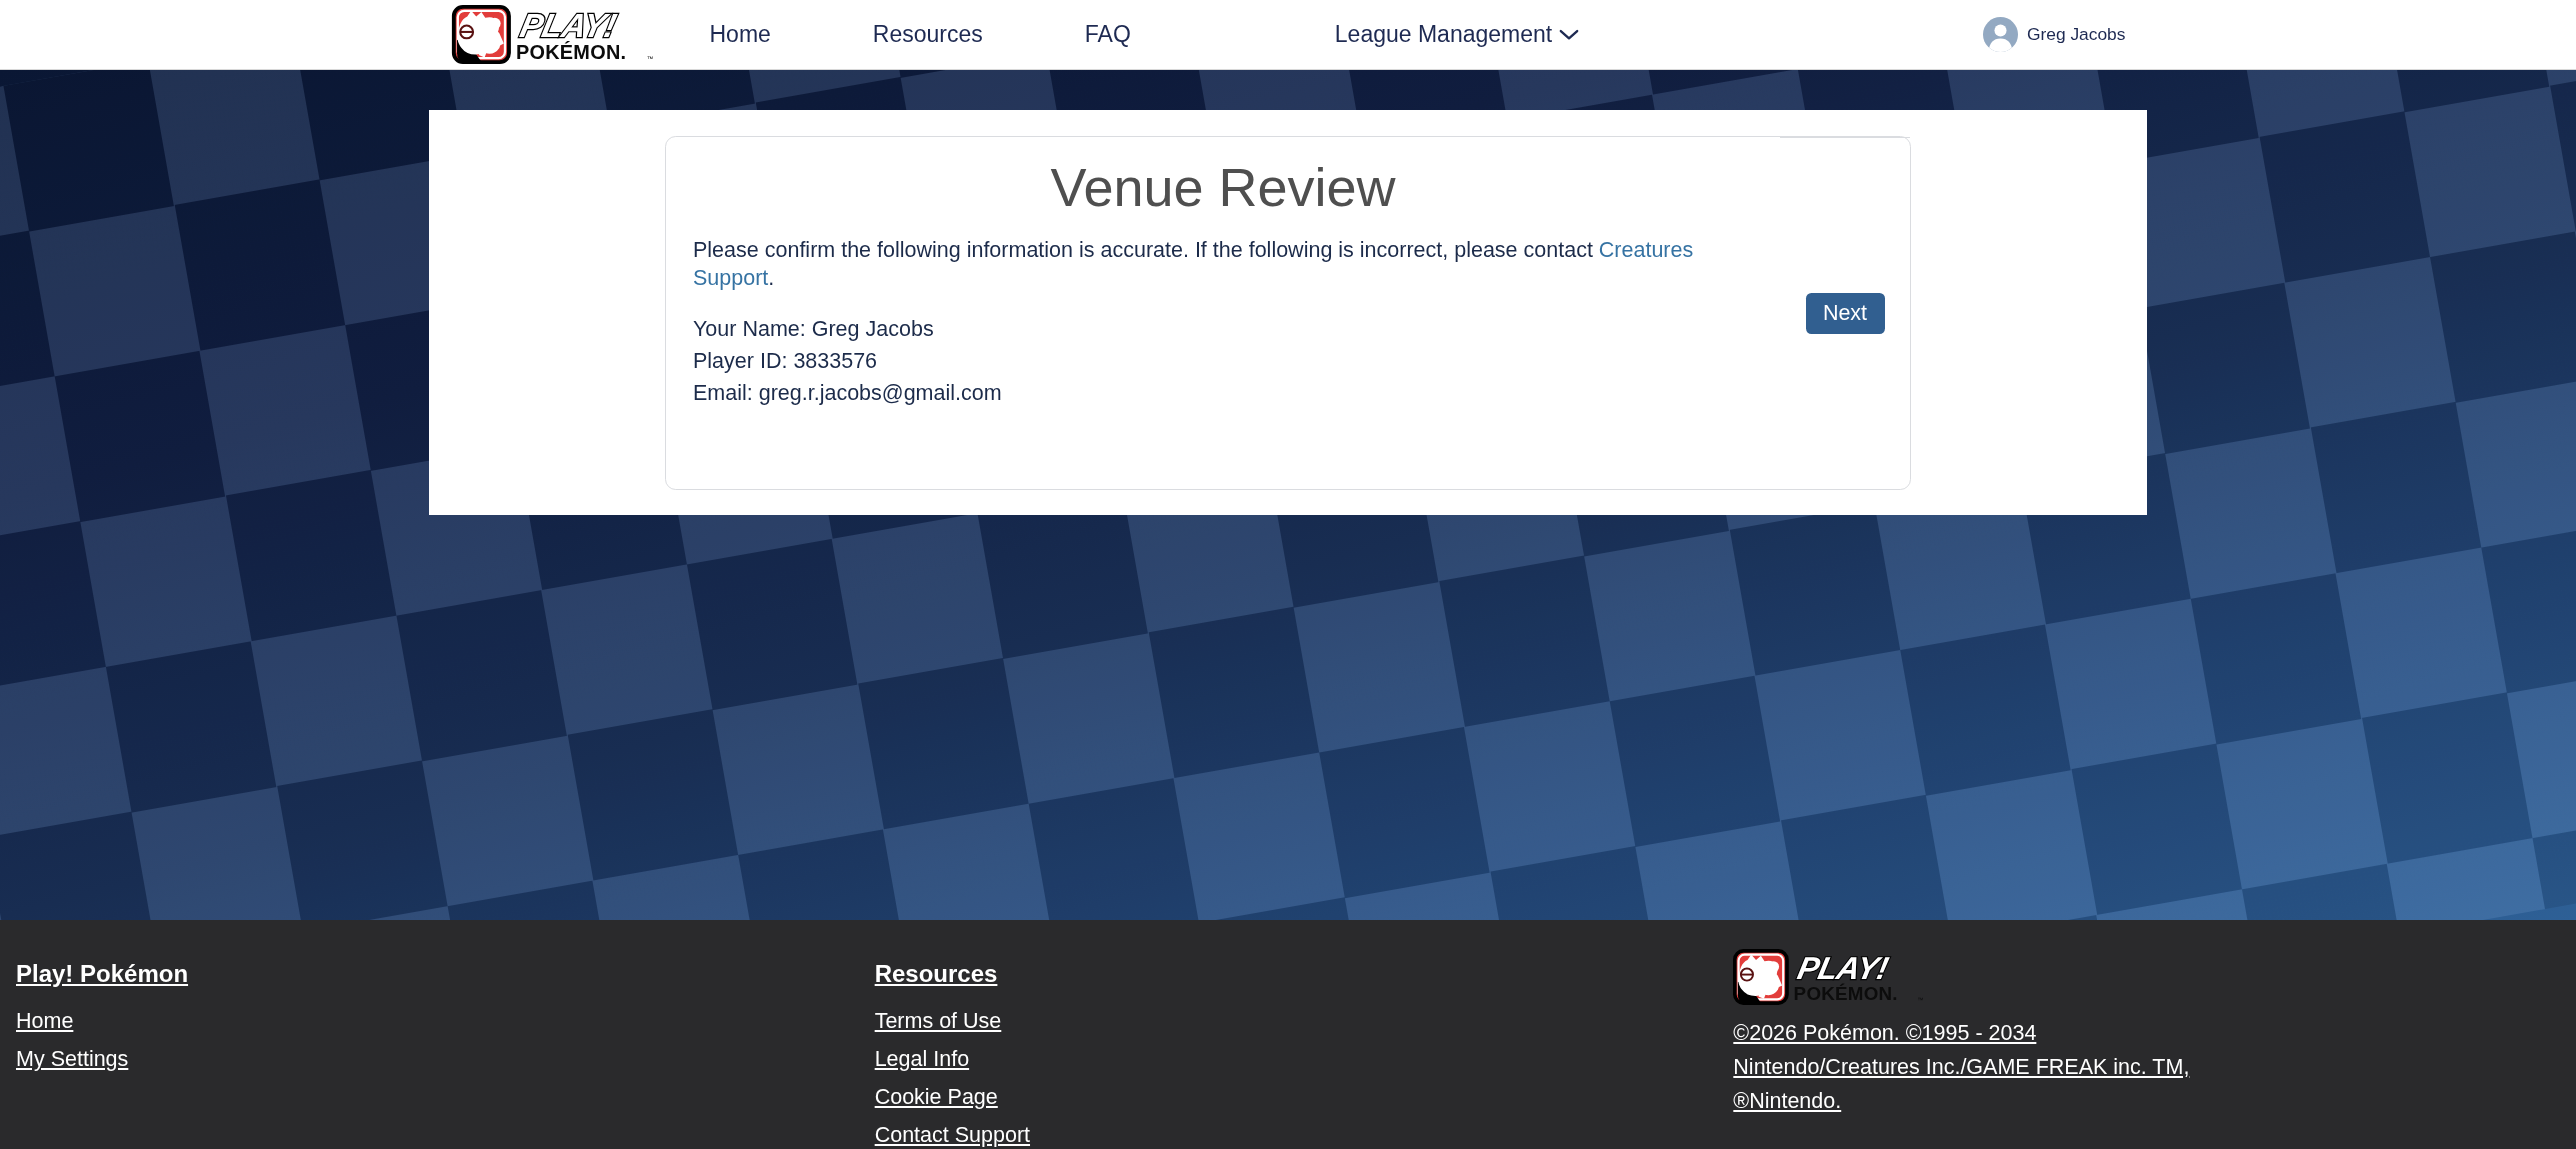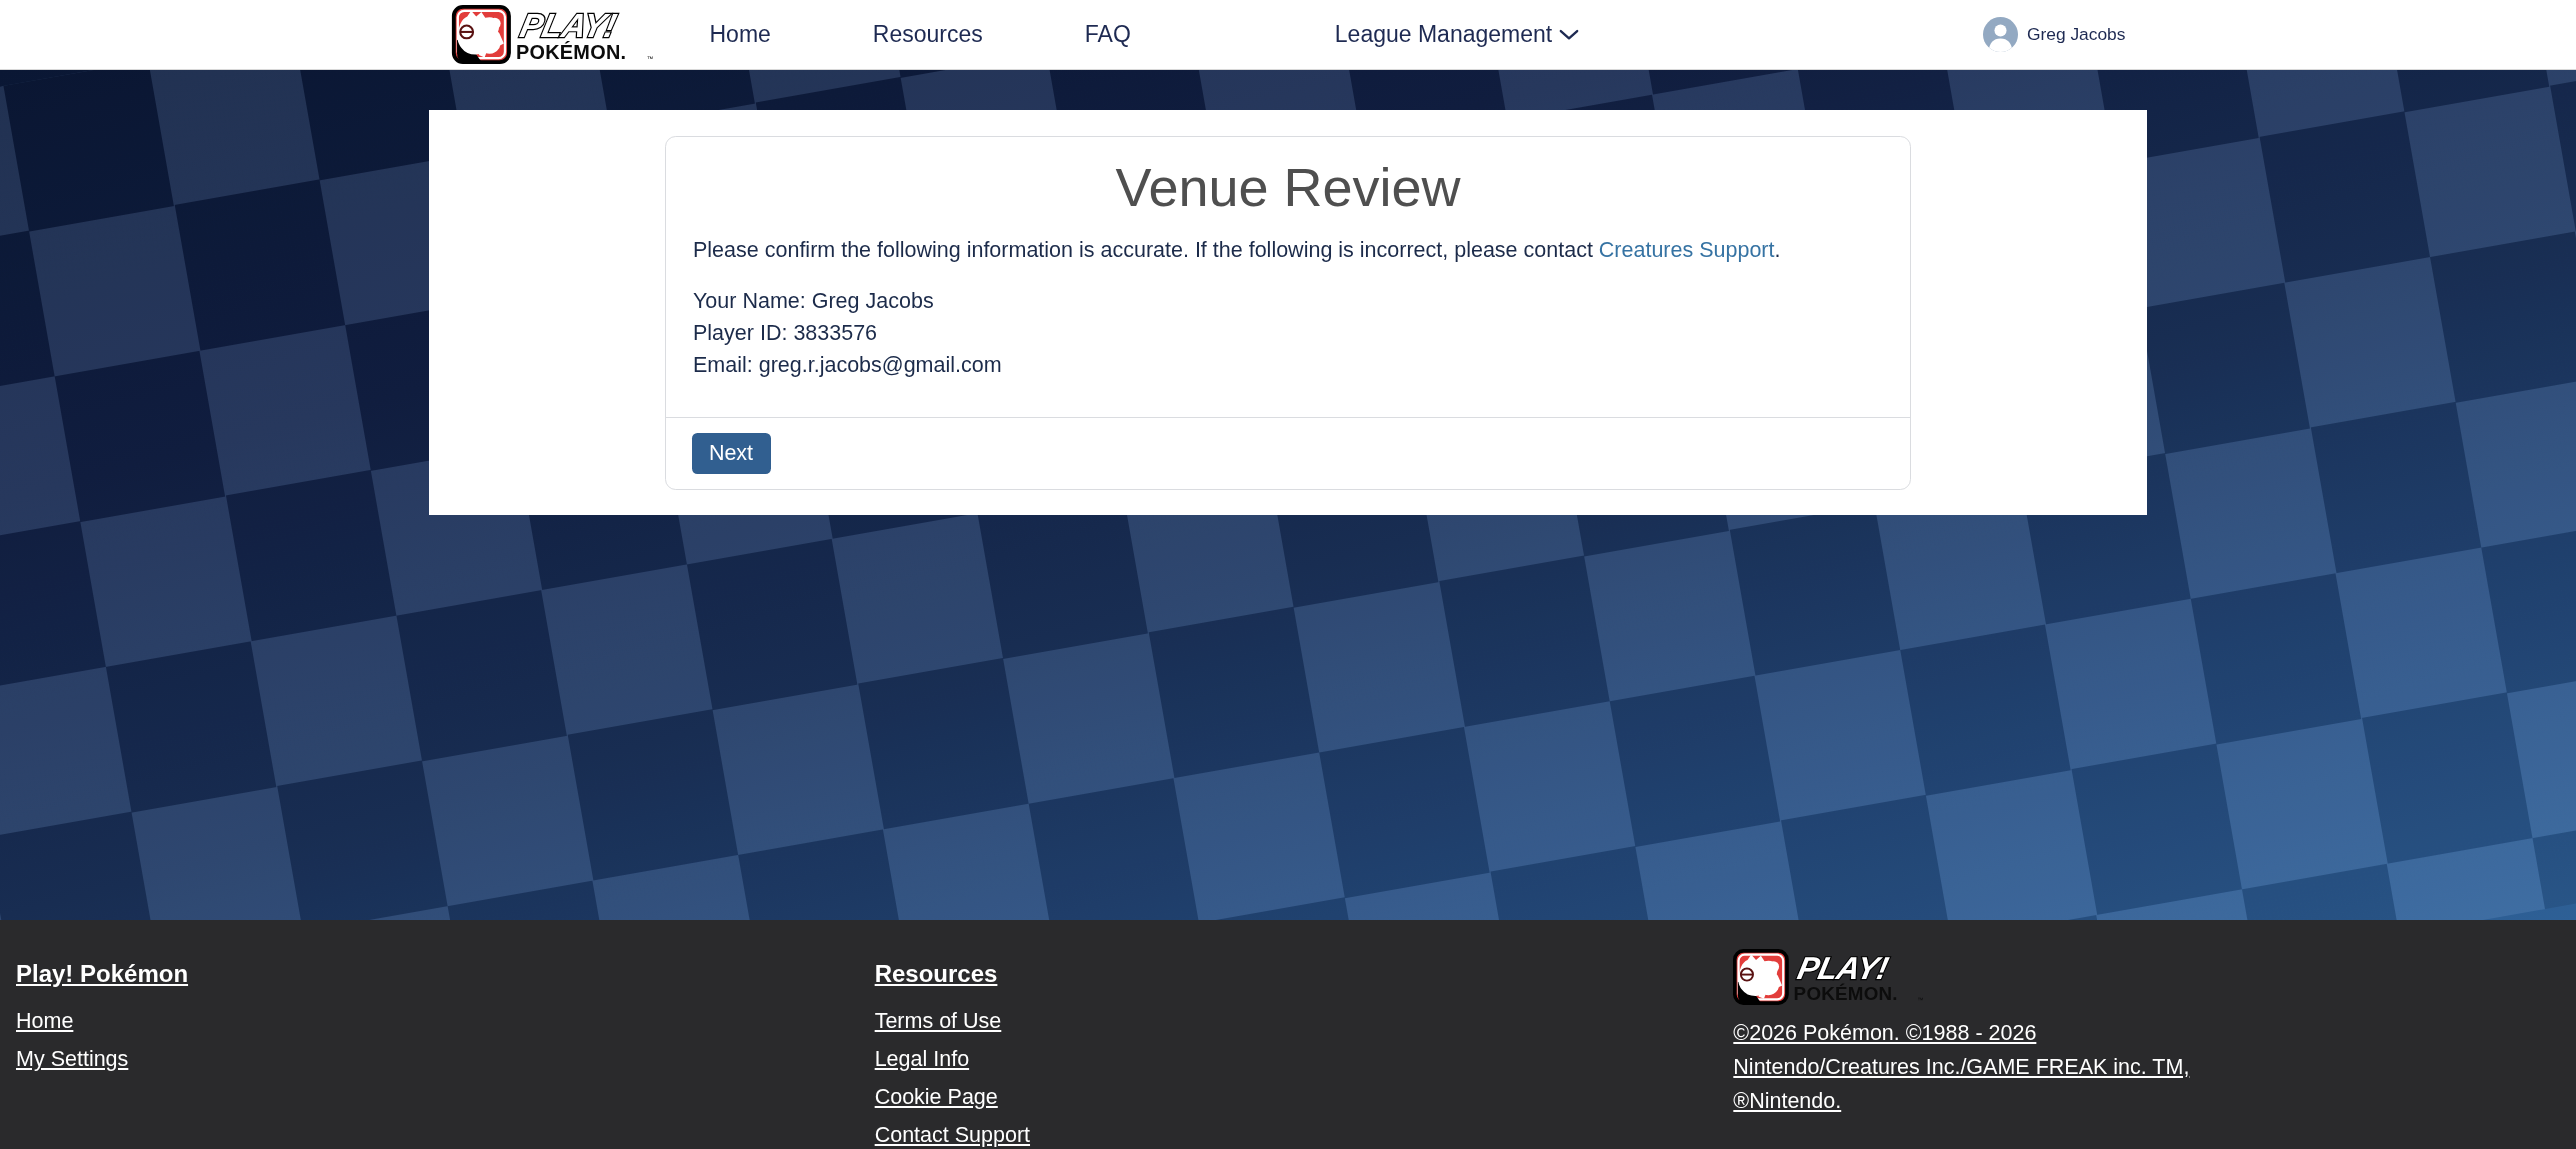--- a/index.html
+++ b/index.html
@@ -25,21 +25,21 @@
   .hero { position:relative; flex:1 1 auto; overflow:hidden;
           background:linear-gradient(165deg, #0a1734 0%, #111f42 28%, #1a3158 55%, #24497a 78%, #2e6096 100%); }
   .hero::before { content:""; position:absolute; top:-201px; left:-201px; right:-201px; bottom:-201px;
           background:repeating-conic-gradient(rgba(152,186,235,0.16) 0% 25%, rgba(8,16,40,0.13) 25% 50%);
           background-size:295px 295px; transform:rotate(-10deg); }
 
   
   .card { position:relative; z-index:1; width:1718px; height:405px; margin:40px auto 0;
           background:#ffffff; padding:25.5px 0; }
   .panel { width:1246px; height:354px; margin:0 auto; background:#fff;
-           border:1.3px solid #dadce0; border-radius:10.7px; display:flex; flex-direction:column; }
+           border:1.3px solid #dadce0; border-radius:10.7px; display:flex; flex-direction:row; }
   .panel-body { flex:1 1 auto; padding:10.7px 27px 0; }
   .panel-title { font-size:54px; line-height:1.2; font-weight:400; color:#4f4f4f;
                  text-align:center; margin:8px 0 17.4px; }
   .confirm { font-size:21.5px; line-height:1.3; color:#1c2b4a; margin:0 0 20px; }
   .confirm a { color:#3673a3; }
   .info { font-size:21.5px; line-height:32px; color:#1c2b4a; margin:0; }
   .info .line { display:block; }
   .panel-footer { flex:0 0 auto; border-top:1.3px solid #dadce0; padding:14.8px 25.5px;
                   display:flex; align-items:center; }
   .btn-next { background:#315f90; color:#ffffff; border:none; border-radius:5.4px;
@@ -155,19 +155,19 @@
       <path d="M29 19 Q34 17.5 37 22 L40.5 30 L37.5 31.5 L34.5 26.5 Q29.5 28.5 28.5 33 L25.5 41 L21 39 L24.5 31 Q23 24 29 19 Z" fill="#fff"></path>
       <circle cx="11.5" cy="21" r="5" fill="#fff" stroke="#5a1212" stroke-width="1.6" data-interactable="false"></circle>
       <line x1="6.7" y1="21" x2="16.3" y2="21" stroke="#5a1212" stroke-width="1.6"></line>
       <g transform="translate(52,25) skewX(-12)">
         <text x="0" y="0" font-family="Liberation Sans, sans-serif" font-size="26" font-weight="800" font-style="italic" fill="#fff" stroke="#000" stroke-width="1.9" paint-order="stroke" letter-spacing="-0.5">PLAY!</text>
       </g>
       <text x="50" y="42" font-family="Liberation Sans, sans-serif" font-size="15.5" font-weight="800" fill="#0c0c0c" letter-spacing="0.2">POKÉMON.</text>
       <text x="152" y="44" font-family="Liberation Sans, sans-serif" font-size="5" fill="#0c0c0c">™</text>
     </svg>
     <p class="fcopy">
-        <span class="cline" data-interactable="false">©2026 Pokémon. ©1988 - 2026</span>
+        <span class="cline" data-interactable="false">©2026 Pokémon. ©1995 - 2034</span>
         <span class="cline" data-interactable="false">Nintendo/Creatures Inc./GAME FREAK inc. TM,</span>
         <span class="cline" data-interactable="false">®Nintendo.</span>
       </p>
   </div>
 </footer>
 
 
 </body></html>

